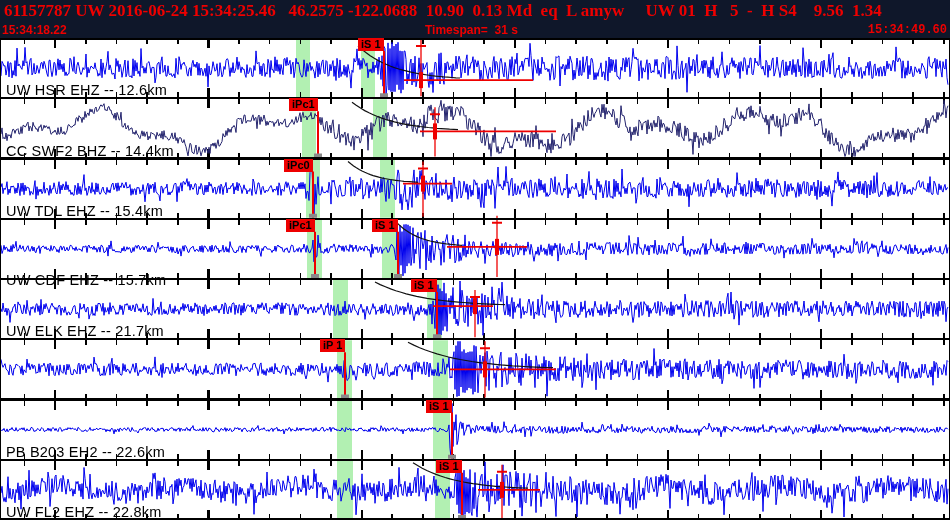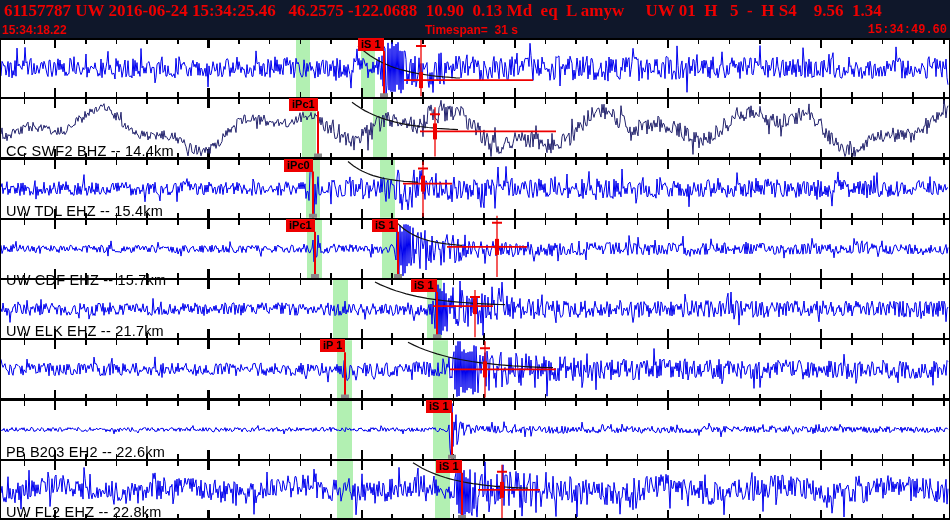--- a/index.html
+++ b/index.html
@@ -728,20 +728,21 @@
         <line x1="0" y1="241" x2="950" y2="241" stroke="#000000" stroke-width="2.2" shape-rendering="crispEdges"></line>
         <line x1="0" y1="301.25" x2="950" y2="301.25" stroke="#000000" stroke-width="2.2" shape-rendering="crispEdges"></line>
         <line x1="0" y1="361.5" x2="950" y2="361.5" stroke="#000000" stroke-width="2.2" shape-rendering="crispEdges"></line>
         <line x1="0" y1="421.75" x2="950" y2="421.75" stroke="#000000" stroke-width="2.2" shape-rendering="crispEdges"></line>
         <line x1="0" y1="480.9" x2="950" y2="480.9" stroke="#000000" stroke-width="2.2" shape-rendering="crispEdges"></line>
         <line x1="0.5" y1="0" x2="0.5" y2="482" stroke="#000000" stroke-width="1"></line>
         <line x1="949.5" y1="0" x2="949.5" y2="482" stroke="#000000" stroke-width="1"></line>
       </svg>
     <div class="overlay" id="overlay">
         <div class="pick-flag" style="top: 0px; left: 358px;">iS 1</div>
+        <div class="station-label" style="left: 6px; top: 44.25px;">UW HSR EHZ -- 12.6km</div>
         <div class="pick-flag" style="top: 60.25px; left: 289px;">iPc1</div>
         <div class="station-label" style="left: 6px; top: 104.5px;">CC SWF2 BHZ -- 14.4km</div>
         <div class="pick-flag" style="top: 120.5px; left: 284px;">iPc0</div>
         <div class="station-label" style="left: 6px; top: 164.75px;">UW TDL EHZ -- 15.4km</div>
         <div class="pick-flag" style="top: 180.75px; left: 286px;">iPc1</div>
         <div class="pick-flag" style="top: 180.75px; left: 372px;">iS 1</div>
         <div class="station-label" style="left: 6px; top: 225px; margin-top: 9px;">UW CDF EHZ -- 15.7km</div>
         <div class="pick-flag" style="top: 241px; left: 411px;">iS 1</div>
         <div class="station-label" style="left: 6px; top: 285.25px;">UW ELK EHZ -- 21.7km</div>
         <div class="pick-flag" style="top: 301.25px; left: 320px;">iP 1</div>

